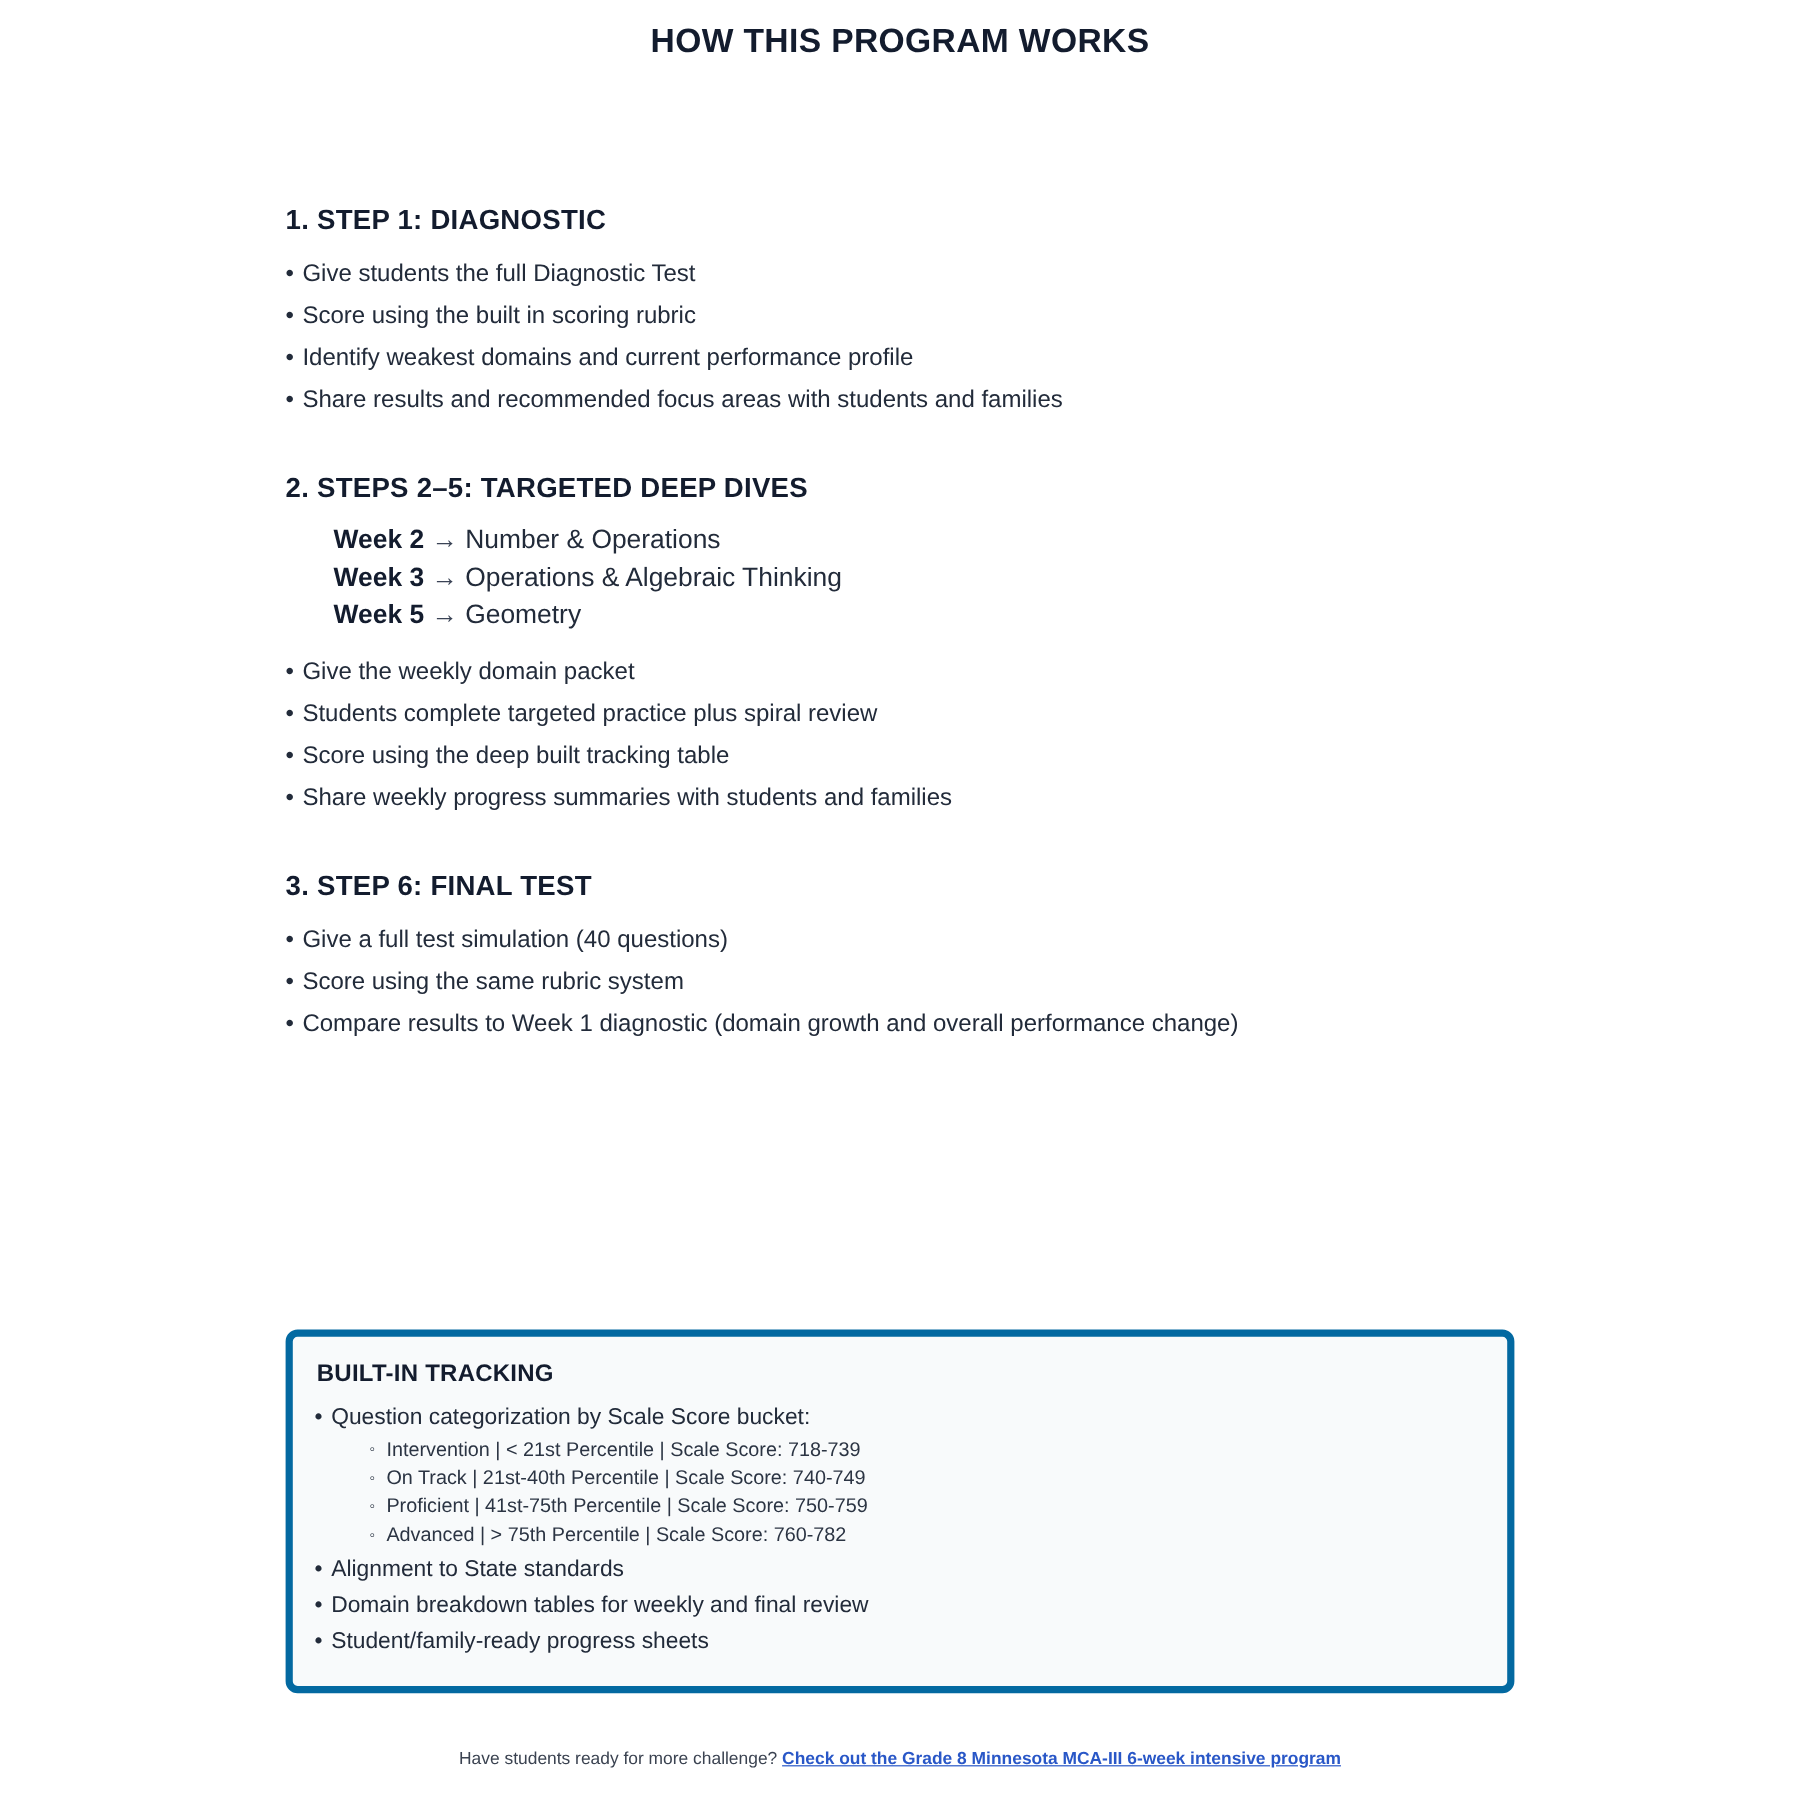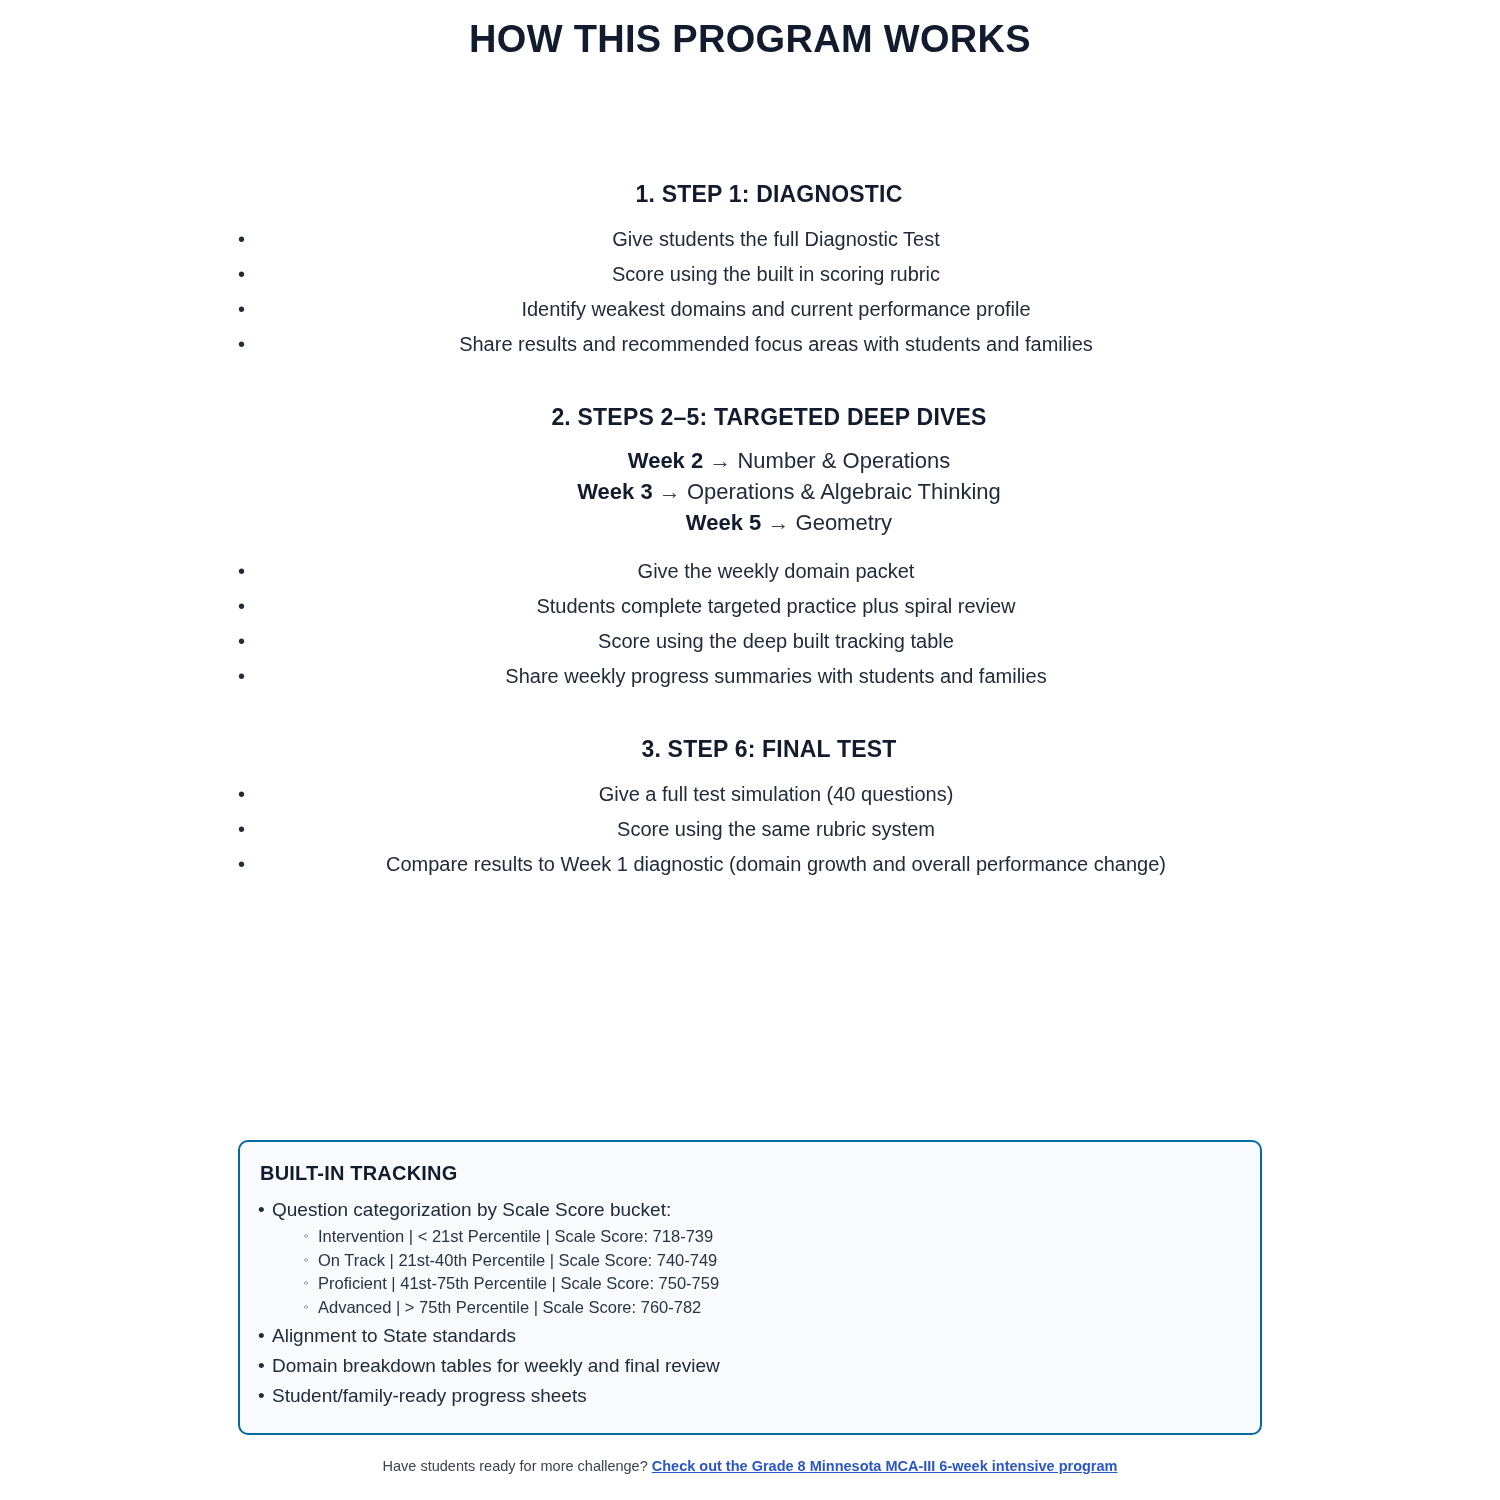--- a/index.html
+++ b/index.html
@@ -16,35 +16,34 @@
     overflow: hidden;
   }
   .page {
     width: 1500px;
     height: 1500px;
     position: relative;
     box-sizing: border-box;
   }
   .doc-title {
     text-align: center;
-    font-size: 38px;
+    font-size: 28px;
     font-weight: bold;
     letter-spacing: 0.3px;
     color: #131c2e;
     margin: 0;
     padding-top: 18px;
   }
   .content {
     padding-left: 238px;
     padding-right: 200px;
     margin-top: 120px;
   }
   .step-block {
     margin-bottom: 42px;
-    text-align: center;
   }
   .step-heading {
     font-size: 23px;
     font-weight: bold;
     color: #131c2e;
     margin: 0 0 14px 0;
     letter-spacing: 0.2px;
   }
   .bullets {
     margin: 0;
@@ -75,24 +74,24 @@
   .week-row .wk {
     font-weight: bold;
     color: #131c2e;
   }
   .week-row .arrow {
     color: #3a4355;
   }
   .tracking-box {
     position: absolute;
     left: 238px;
-    top: 1140px;
+    top: 1108px;
     width: 1024px;
     box-sizing: border-box;
-    border: 2px solid #0369a1;
+    border: 6px solid #0369a1;
     border-radius: 10px;
     background: #f8fafb;
     padding: 20px 24px 22px 18px;
   }
   .tracking-title {
     font-size: 20px;
     font-weight: bold;
     color: #131c2e;
     margin: 0 0 10px 2px;
     letter-spacing: 0.2px;

